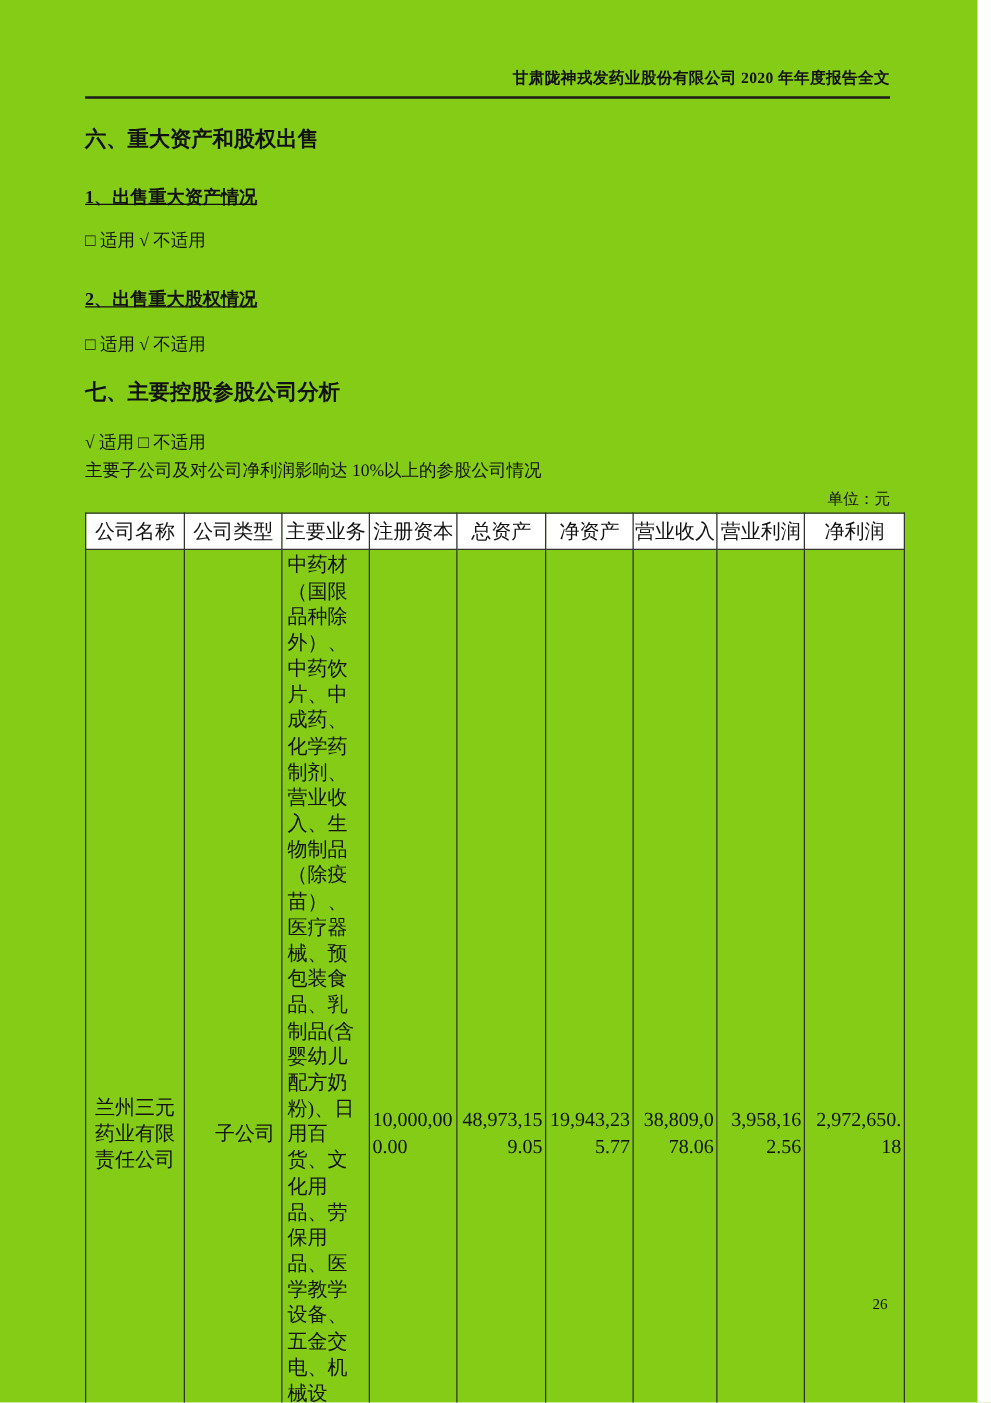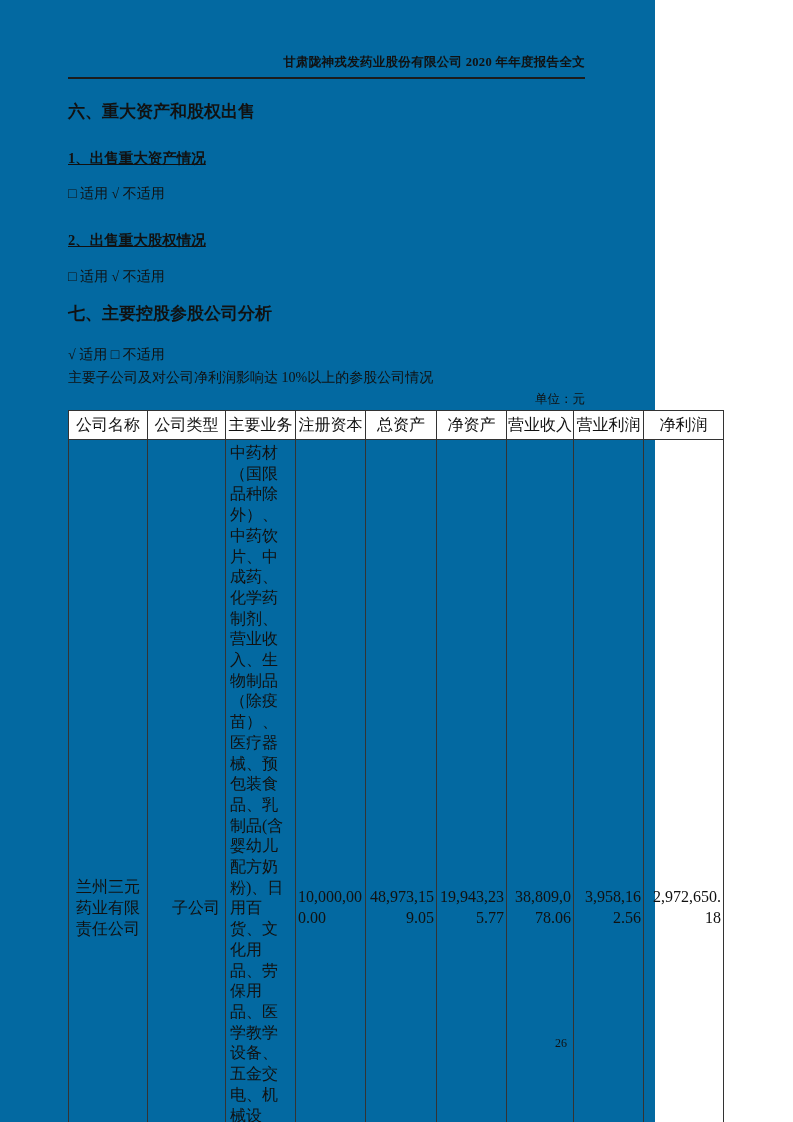--- a/index.html
+++ b/index.html
@@ -3,21 +3,21 @@
 <meta charset="utf-8">
 <style>
   * { margin:0; padding:0; box-sizing:border-box; }
   html,body { background:#ffffff; }
   body {
     width:793px; height:1122px;
     font-family:"Liberation Serif","DejaVu Serif",serif;
     color:#111111;
     overflow:hidden;
   }
-  .page { position:relative; width:655px; height:1122px; background:#0369a1; }
+  .page { position:relative; width:782px; height:1122px; background:#84cc16; }
   .content { padding:0 70px 0 68px; }
 
   .doc-header {
     padding-top:55px; padding-bottom:7px;
     border-bottom:2px solid #1c1c1c;
     text-align:right;
     font-size:12.5px; font-weight:700; line-height:15px;
     letter-spacing:0.3px;
   }
 
@@ -67,21 +67,21 @@
     height:540px; overflow:hidden;
   }
   td.c-num {
     vertical-align:middle; text-align:right;
     padding:0 2px; line-height:21px;
     word-break:break-all;
   }
   td.c-num-left { text-align:left; }
 
   .page-number {
-    position:absolute; top:1036px; right:88px;
+    position:absolute; top:1036px; right:72px;
     font-size:12px; line-height:14px;
   }
 </style>
 </head>
 <body>
 
 <div class="page">
   <div class="content">
 
     <div class="doc-header">

